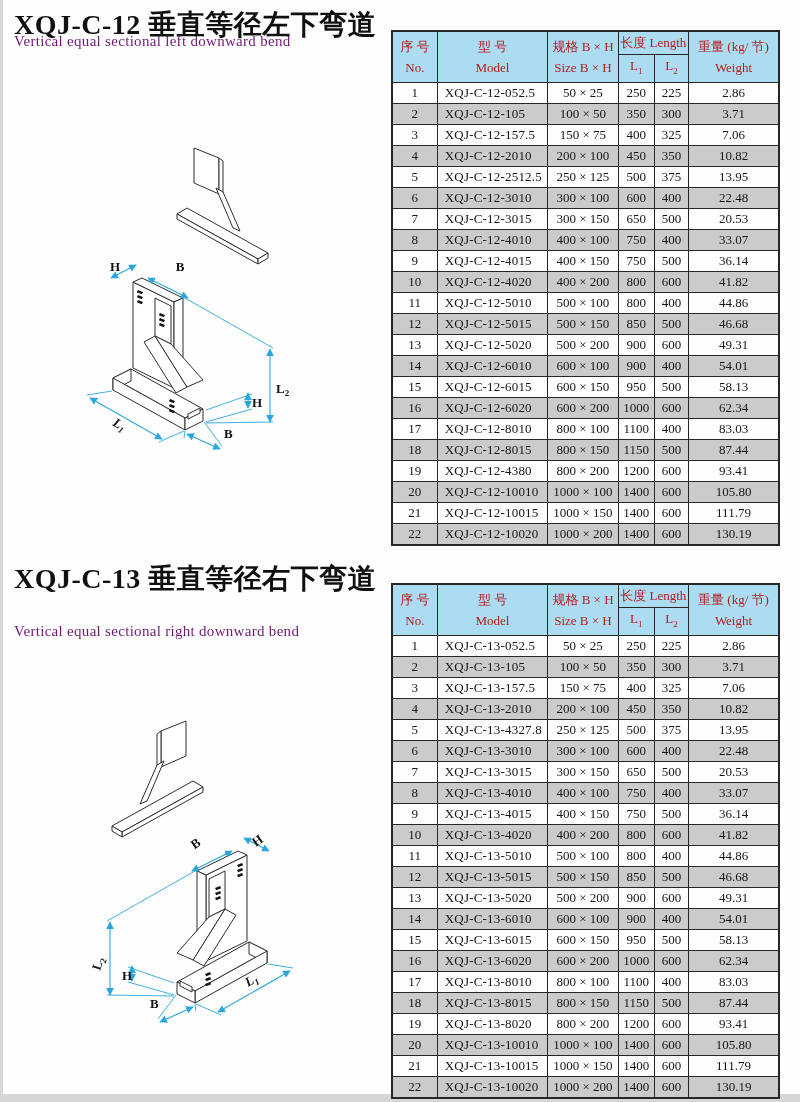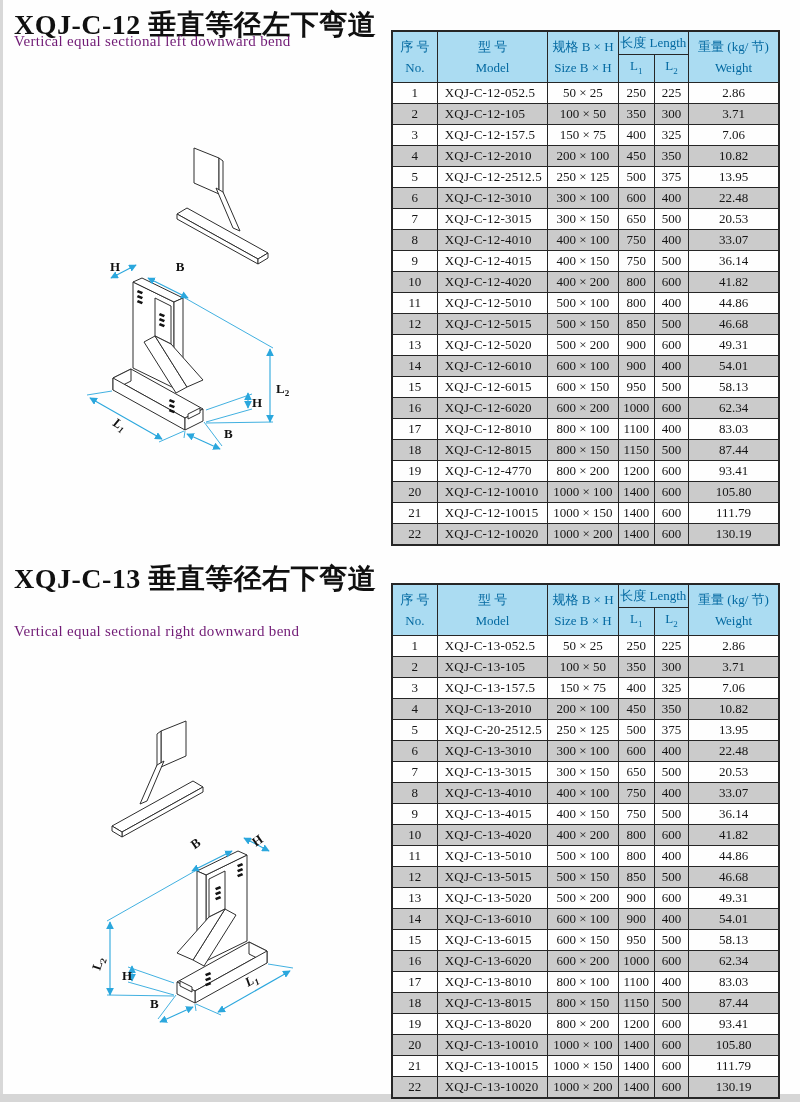--- a/index.html
+++ b/index.html
@@ -18,21 +18,21 @@
   }
   .section-sub{
     position:absolute;left:14px;font-size:15px;color:#701a75;white-space:nowrap;letter-spacing:.3px;
   }
 
   .spec-table{
     position:absolute;left:391px;width:389px;border-collapse:collapse;table-layout:fixed;
     font-size:13px;text-align:center;border:2px solid #262626;
   }
   .spec-table th,.spec-table td{border:1px solid #262626;padding:0;overflow:hidden;white-space:nowrap;}
-  .spec-table thead th{background:#abdcf2;font-weight:normal;color:#0369a1;}
+  .spec-table thead th{background:#abdcf2;font-weight:normal;color:#b91c1c;}
   .spec-table thead .two-line div{line-height:21px;height:21px;}
   .spec-table thead tr.h1 th.span-cell{height:22px;line-height:22px;}
   .spec-table thead tr.h2 th{height:21px;line-height:21px;}
   .spec-table tbody td{height:20px;line-height:20px;}
   .spec-table tbody tr:nth-child(even){background:#cbcbcb;}
   .spec-table td.model{text-align:left;padding-left:7px;letter-spacing:.2px;}
   sub{font-size:9px;}
 
   .diagram{position:absolute;left:60px;width:330px;height:345px;}
   .ln{fill:#ffffff;stroke:#2e2e2e;stroke-width:1;stroke-linejoin:round;}
@@ -304,21 +304,21 @@
         <td>18</td>
         <td class="model">XQJ-C-12-8015</td>
         <td>800 × 150</td>
         <td>1150</td>
         <td>500</td>
         <td>87.44</td>
       </tr>
 
       <tr>
         <td>19</td>
-        <td class="model">XQJ-C-12-4770</td>
+        <td class="model">XQJ-C-12-4380</td>
         <td>800 × 200</td>
         <td>1200</td>
         <td>600</td>
         <td>93.41</td>
       </tr>
 
       <tr>
         <td>20</td>
         <td class="model">XQJ-C-12-10010</td>
         <td>1000 × 100</td>
@@ -428,21 +428,21 @@
         <td>4</td>
         <td class="model">XQJ-C-13-2010</td>
         <td>200 × 100</td>
         <td>450</td>
         <td>350</td>
         <td>10.82</td>
       </tr>
 
       <tr>
         <td>5</td>
-        <td class="model">XQJ-C-20-2512.5</td>
+        <td class="model">XQJ-C-13-4327.8</td>
         <td>250 × 125</td>
         <td>500</td>
         <td>375</td>
         <td>13.95</td>
       </tr>
 
       <tr>
         <td>6</td>
         <td class="model">XQJ-C-13-3010</td>
         <td>300 × 100</td>

